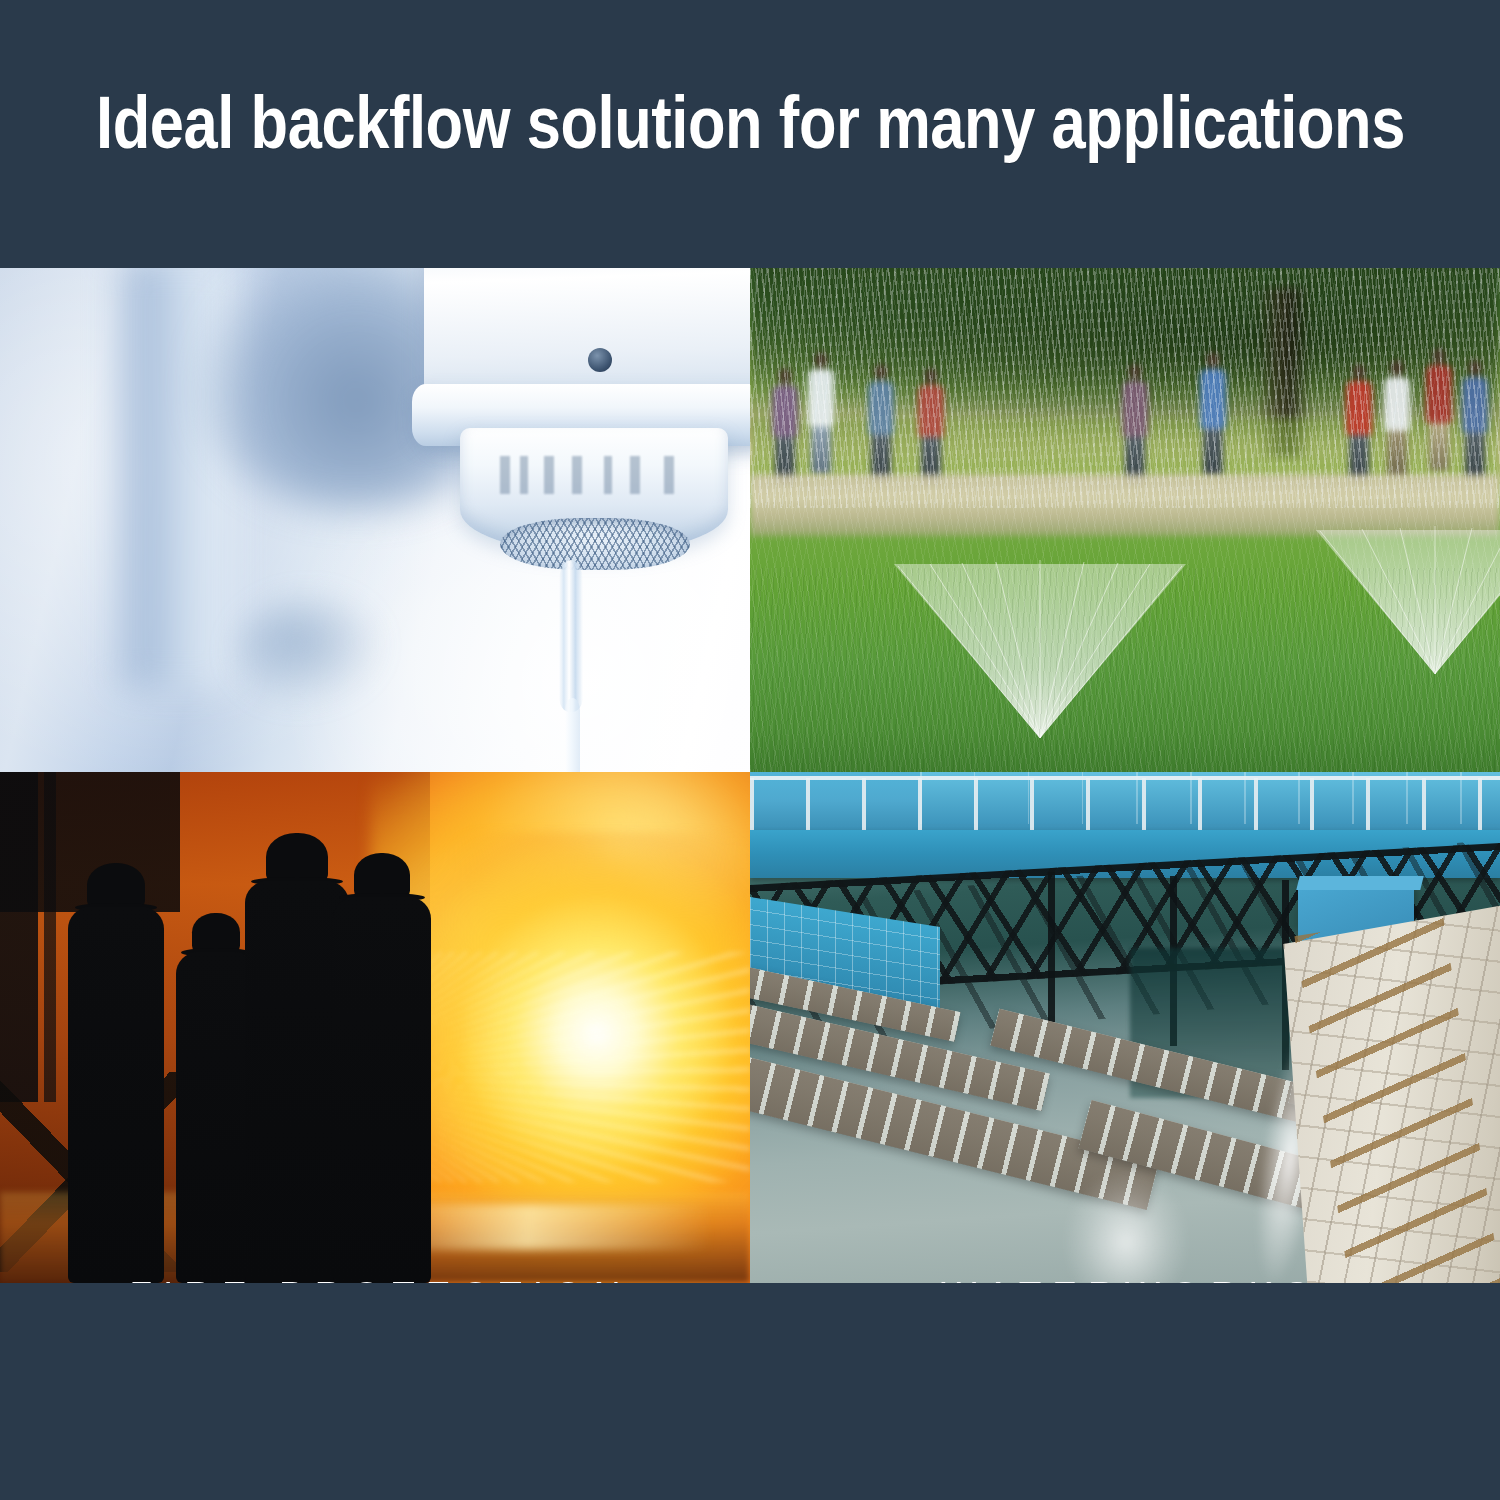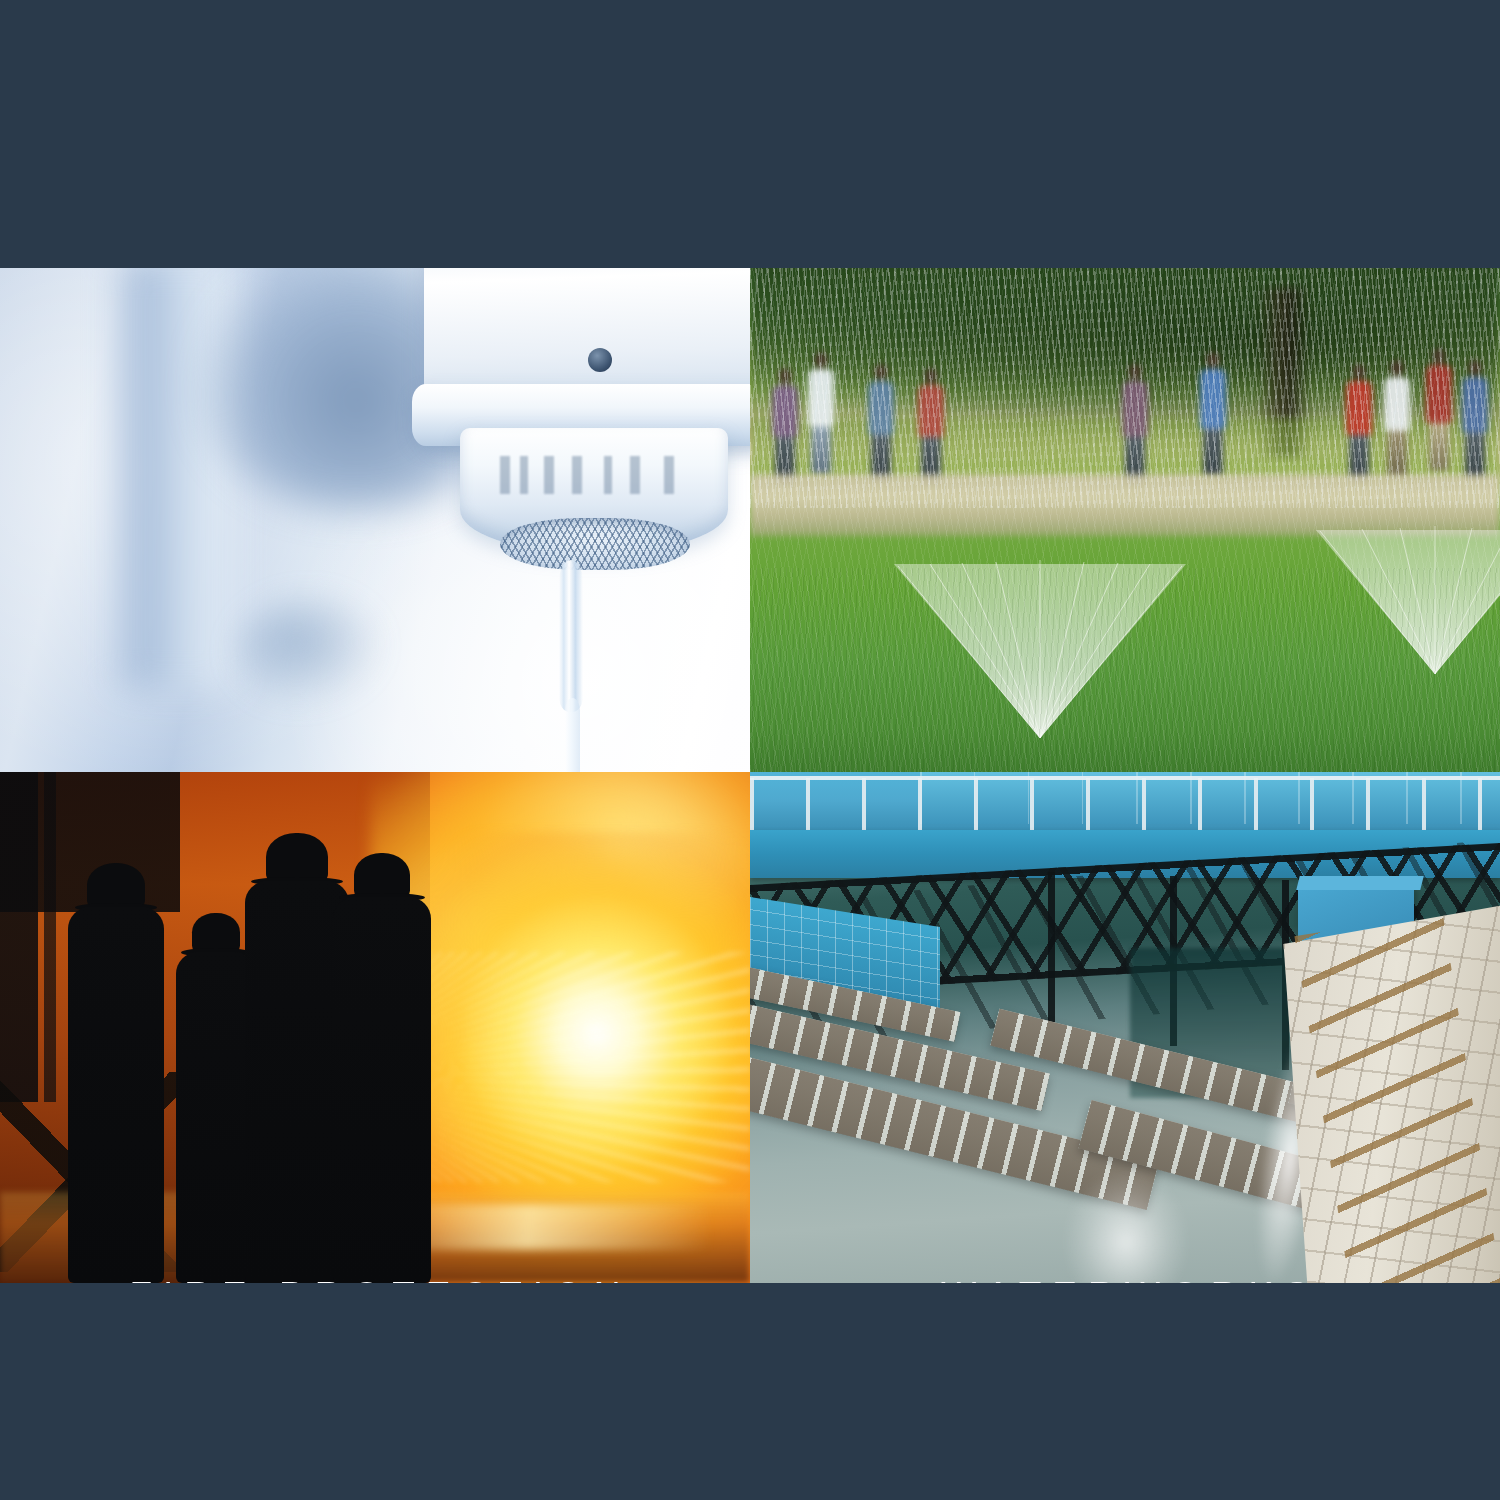--- a/index.html
+++ b/index.html
@@ -383,20 +383,23 @@
   
   #footer{
     position:absolute; left:0; top:1283px; width:1500px; height:217px;
   }
 </style>
 </head>
 <body>
 
 <div id="poster">
 
+  <div id="headline-bar">
+    <div id="headline">Ideal backflow solution for many applications</div>
+  </div>
 
   <div id="grid">
 
     <div class="tile" id="tile-plumbing">
       <div id="plumb-col"></div>
       <div id="plumb-shadow"></div>
       <div id="plumb-smudge"></div>
       <div id="faucet-body"></div>
       <div id="faucet-flange"></div>
       <div id="faucet-screw"></div>

